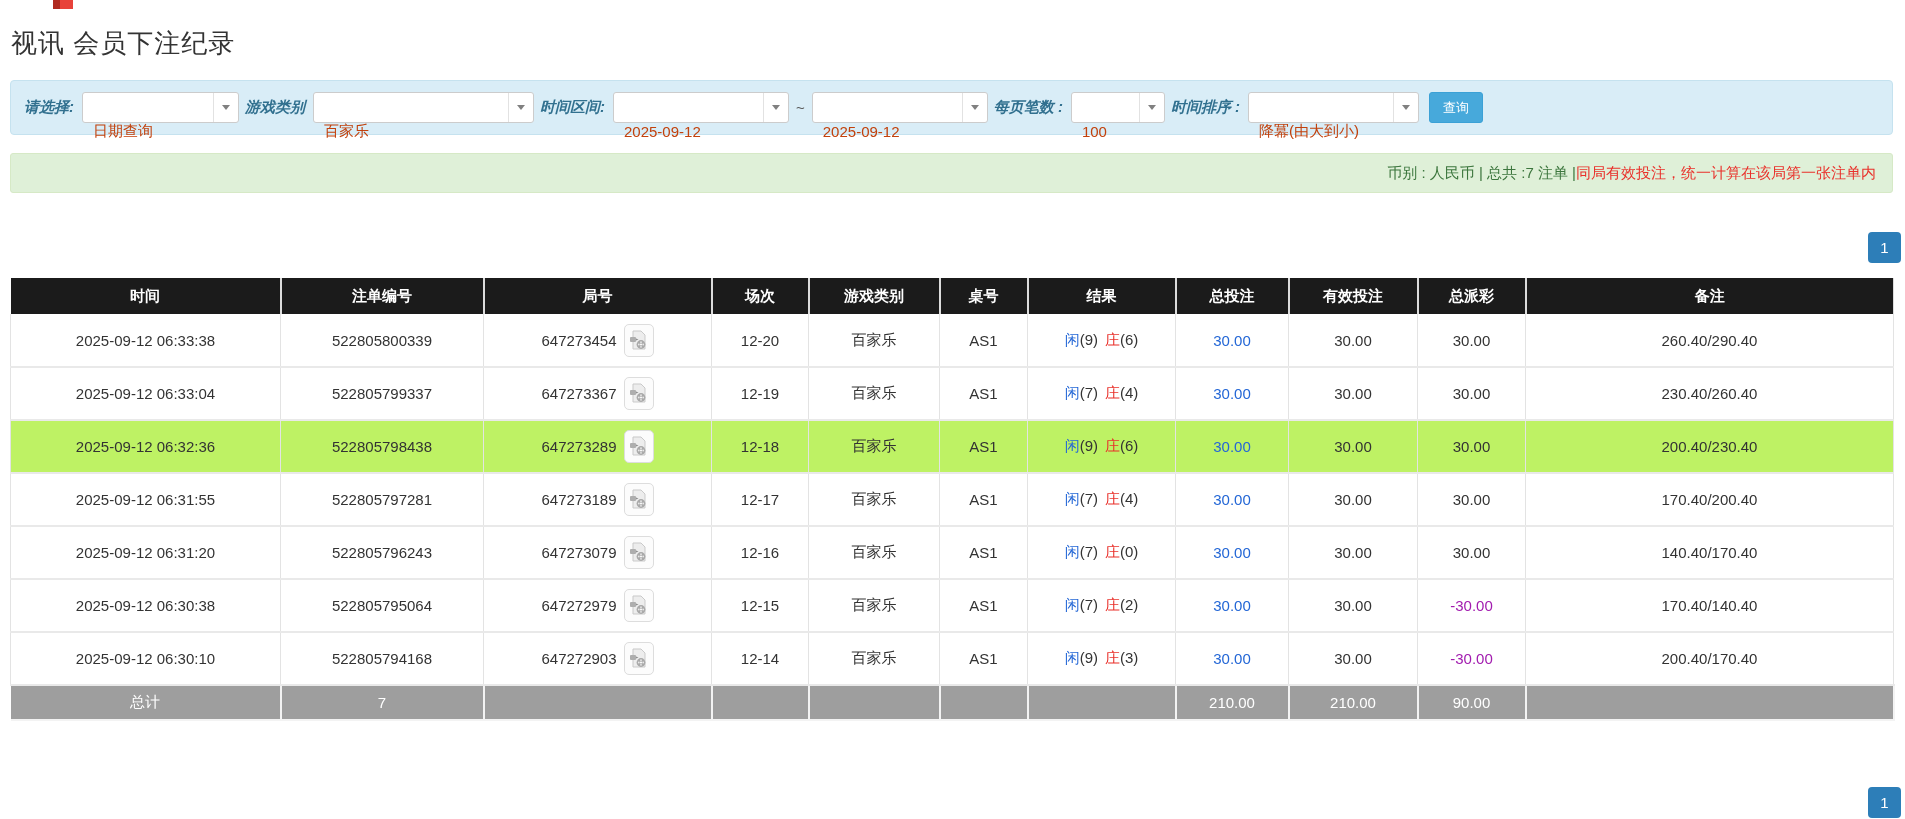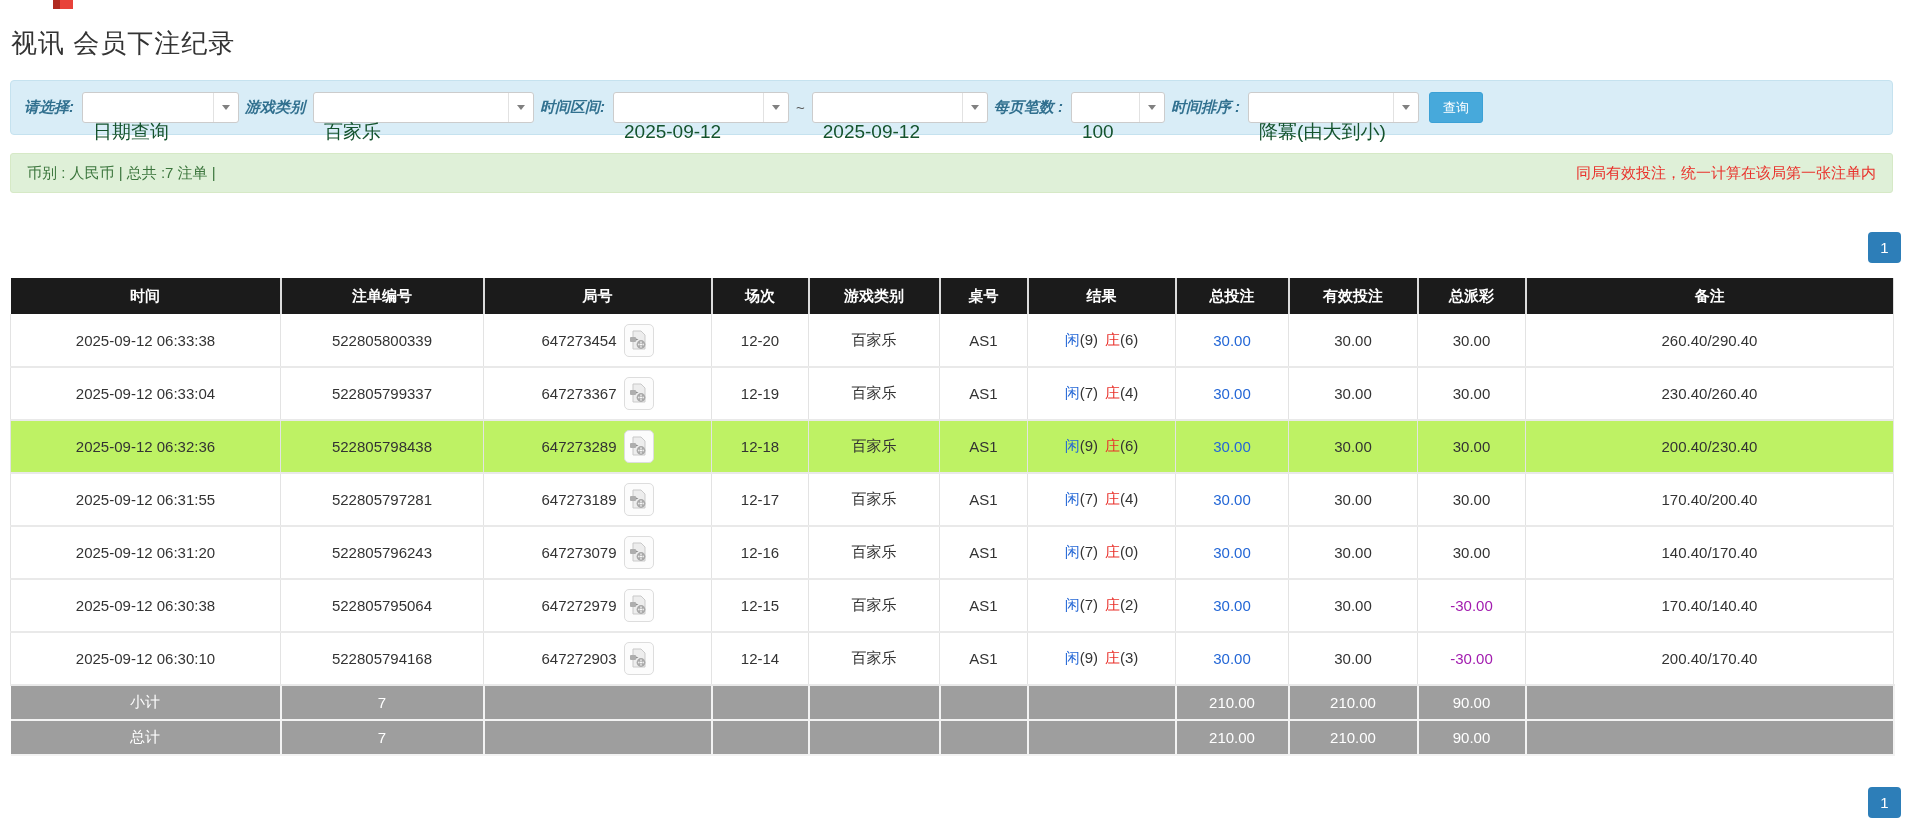--- a/index.html
+++ b/index.html
@@ -29,21 +29,21 @@
     display: flex; align-items: center;
     padding: 0 13px; white-space: nowrap;
   }
   .flabel { font-weight: 700; color: #31708f; font-size: 15px; margin: 0 8px 0 6px; font-style: italic; }
   .flabel:first-child { margin-left: 0; }
   .sel {
     background: #fff; border: 1px solid #ccc; border-radius: 3px;
     height: 31px; display: flex; align-items: center; justify-content: space-between;
     cursor: pointer;
   }
-  .sel-text { padding: 0 10px; font-size: 19px; color: #14532d; overflow: hidden; margin-top: 48px; }
+  .sel-text { padding: 0 10px; font-size: 15px; color: #c2410c; overflow: hidden; margin-top: 48px; }
   .sel-arrow {
     width: 25px; height: 100%; flex: 0 0 25px;
     display: flex; align-items: center; justify-content: center;
     border-left: 1px solid #e2e2e2;
   }
   .caret {
     width: 0; height: 0;
     border-left: 4px solid transparent; border-right: 4px solid transparent;
     border-top: 5px solid #808080;
   }
@@ -57,21 +57,21 @@
     height: 31px; padding: 0 13px; margin-left: 10px;
     background: #47a9db; border: 1px solid #3ba1d6; border-radius: 3px;
     color: #fff; font-size: 13px; display: flex; align-items: center;
     cursor: pointer;
   }
   
   .info-bar {
     position: absolute; left: 10px; top: 153px;
     width: 1883px; height: 40px;
     background: #dff0d8; border: 1px solid #d6e9c6; border-radius: 3px;
-    display: flex; align-items: center; justify-content: space-between;
+    display: flex; align-items: center; justify-content: flex-end;
     padding: 0 16px; font-size: 15px;
   }
   .info-left  { color: #3c763d; }
   .info-right { color: #e9312b; }
   
   .pager { position: absolute; right: 4px; }
   .pager.top { top: 232px; }
   .pager.bottom { top: 787px; }
   .page-btn {
     width: 33px; height: 31px;
@@ -451,33 +451,20 @@
     <td>
       <a class="bet-link">30.00</a>
     </td>
     <td>30.00</td>
     <td class="neg">-30.00</td>
     <td>200.40/170.40</td>
   </tr>
     </tbody>
   <tbody>
     <tr class="summary">
-      <td>小计</td>
-      <td>7</td>
-      <td></td>
-        <td></td>
-      <td></td>
-        <td></td>
-      <td></td>
-      <td>210.00</td>
-      <td>210.00</td>
-      <td>90.00</td>
-      <td></td>
-    </tr>
-    <tr class="summary">
       <td>总计</td>
       <td>7</td>
       <td></td>
         <td></td>
       <td></td>
         <td></td>
       <td></td>
       <td>210.00</td>
       <td>210.00</td>
       <td>90.00</td>

